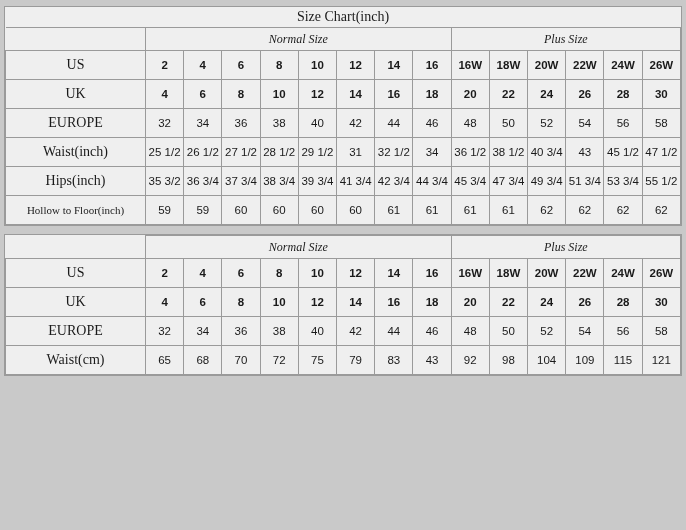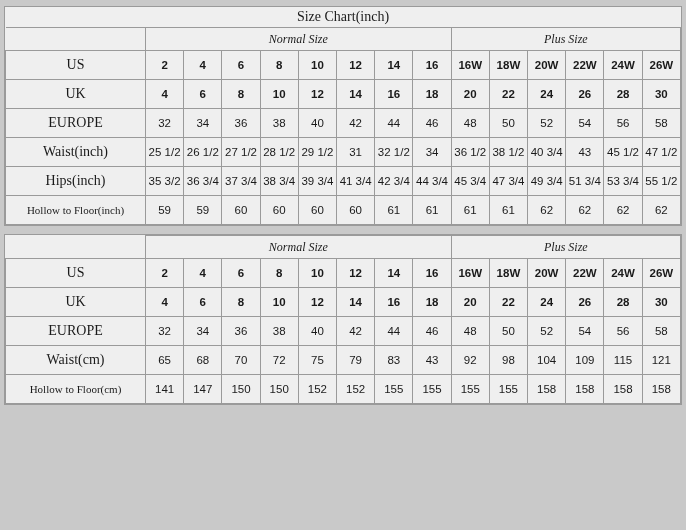--- a/index.html
+++ b/index.html
@@ -289,34 +289,17 @@
           <td class="datacell">43</td>
           <td class="datacell">92</td>
           <td class="datacell">98</td>
           <td class="datacell">104</td>
           <td class="datacell">109</td>
           <td class="datacell">115</td>
           <td class="datacell">121</td>
         </tr>
 
 
-        <tr>
-          <td class="rowhead rowhead-small">Hollow to Floor(cm)</td>
-          <td class="datacell">141</td>
-          <td class="datacell">147</td>
-          <td class="datacell">150</td>
-          <td class="datacell">150</td>
-          <td class="datacell">152</td>
-          <td class="datacell">152</td>
-          <td class="datacell">155</td>
-          <td class="datacell">155</td>
-          <td class="datacell">155</td>
-          <td class="datacell">155</td>
-          <td class="datacell">158</td>
-          <td class="datacell">158</td>
-          <td class="datacell">158</td>
-          <td class="datacell">158</td>
-        </tr>
       </tbody>
     </table>
   </div>
 
 </div>
 
 </body></html>

